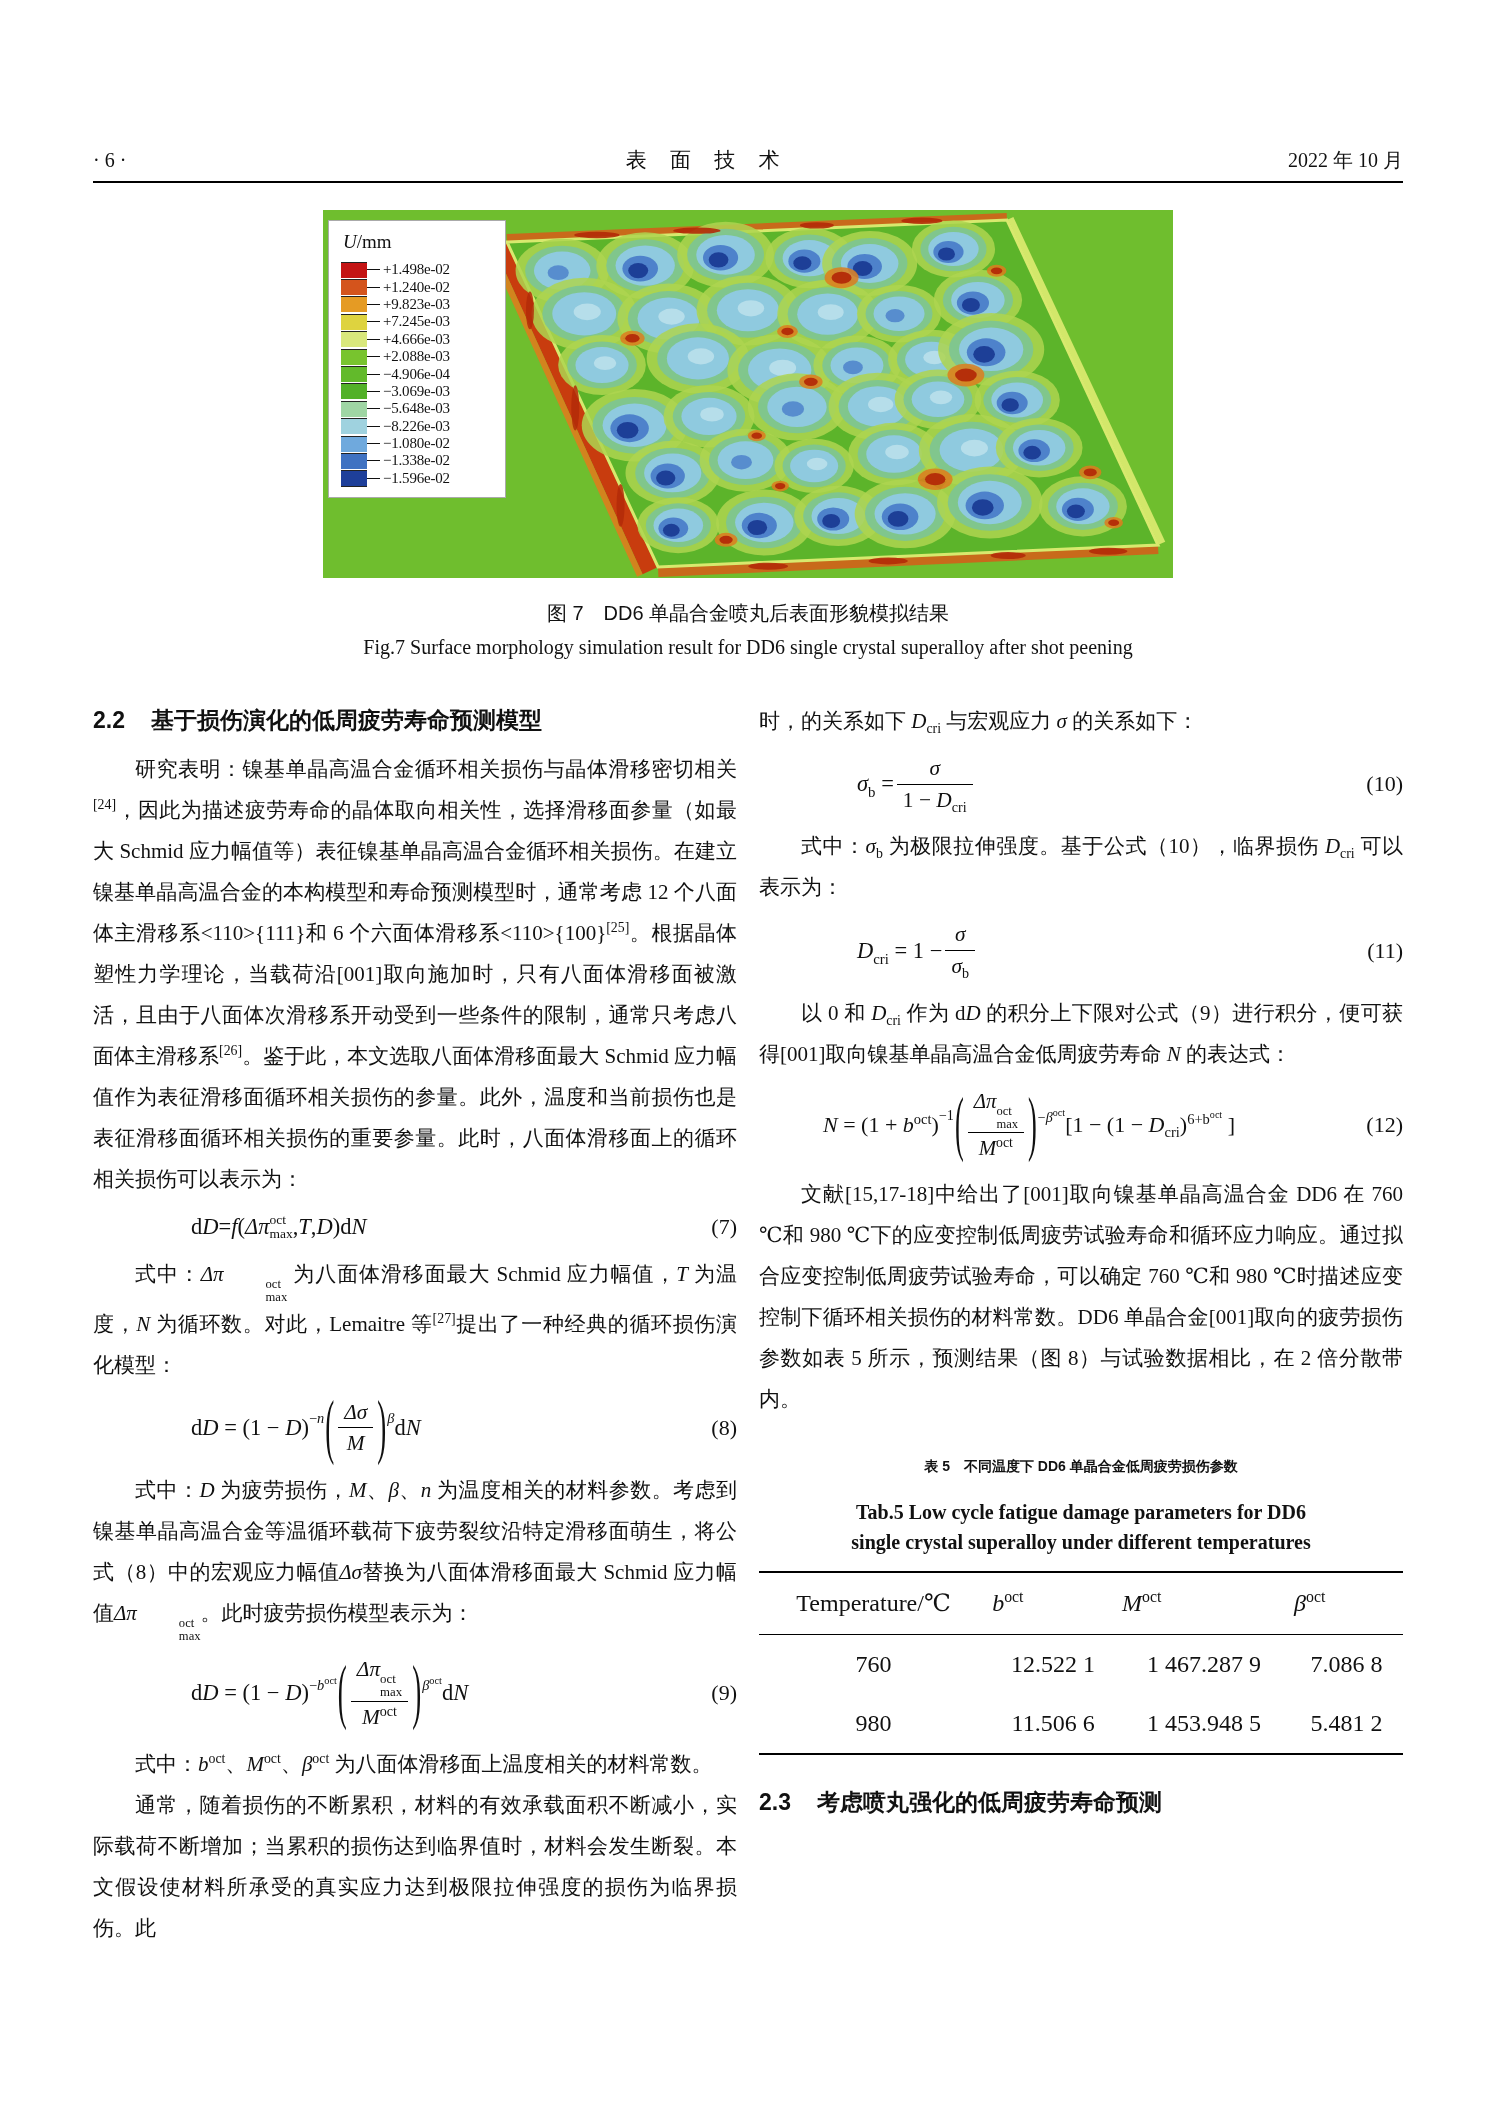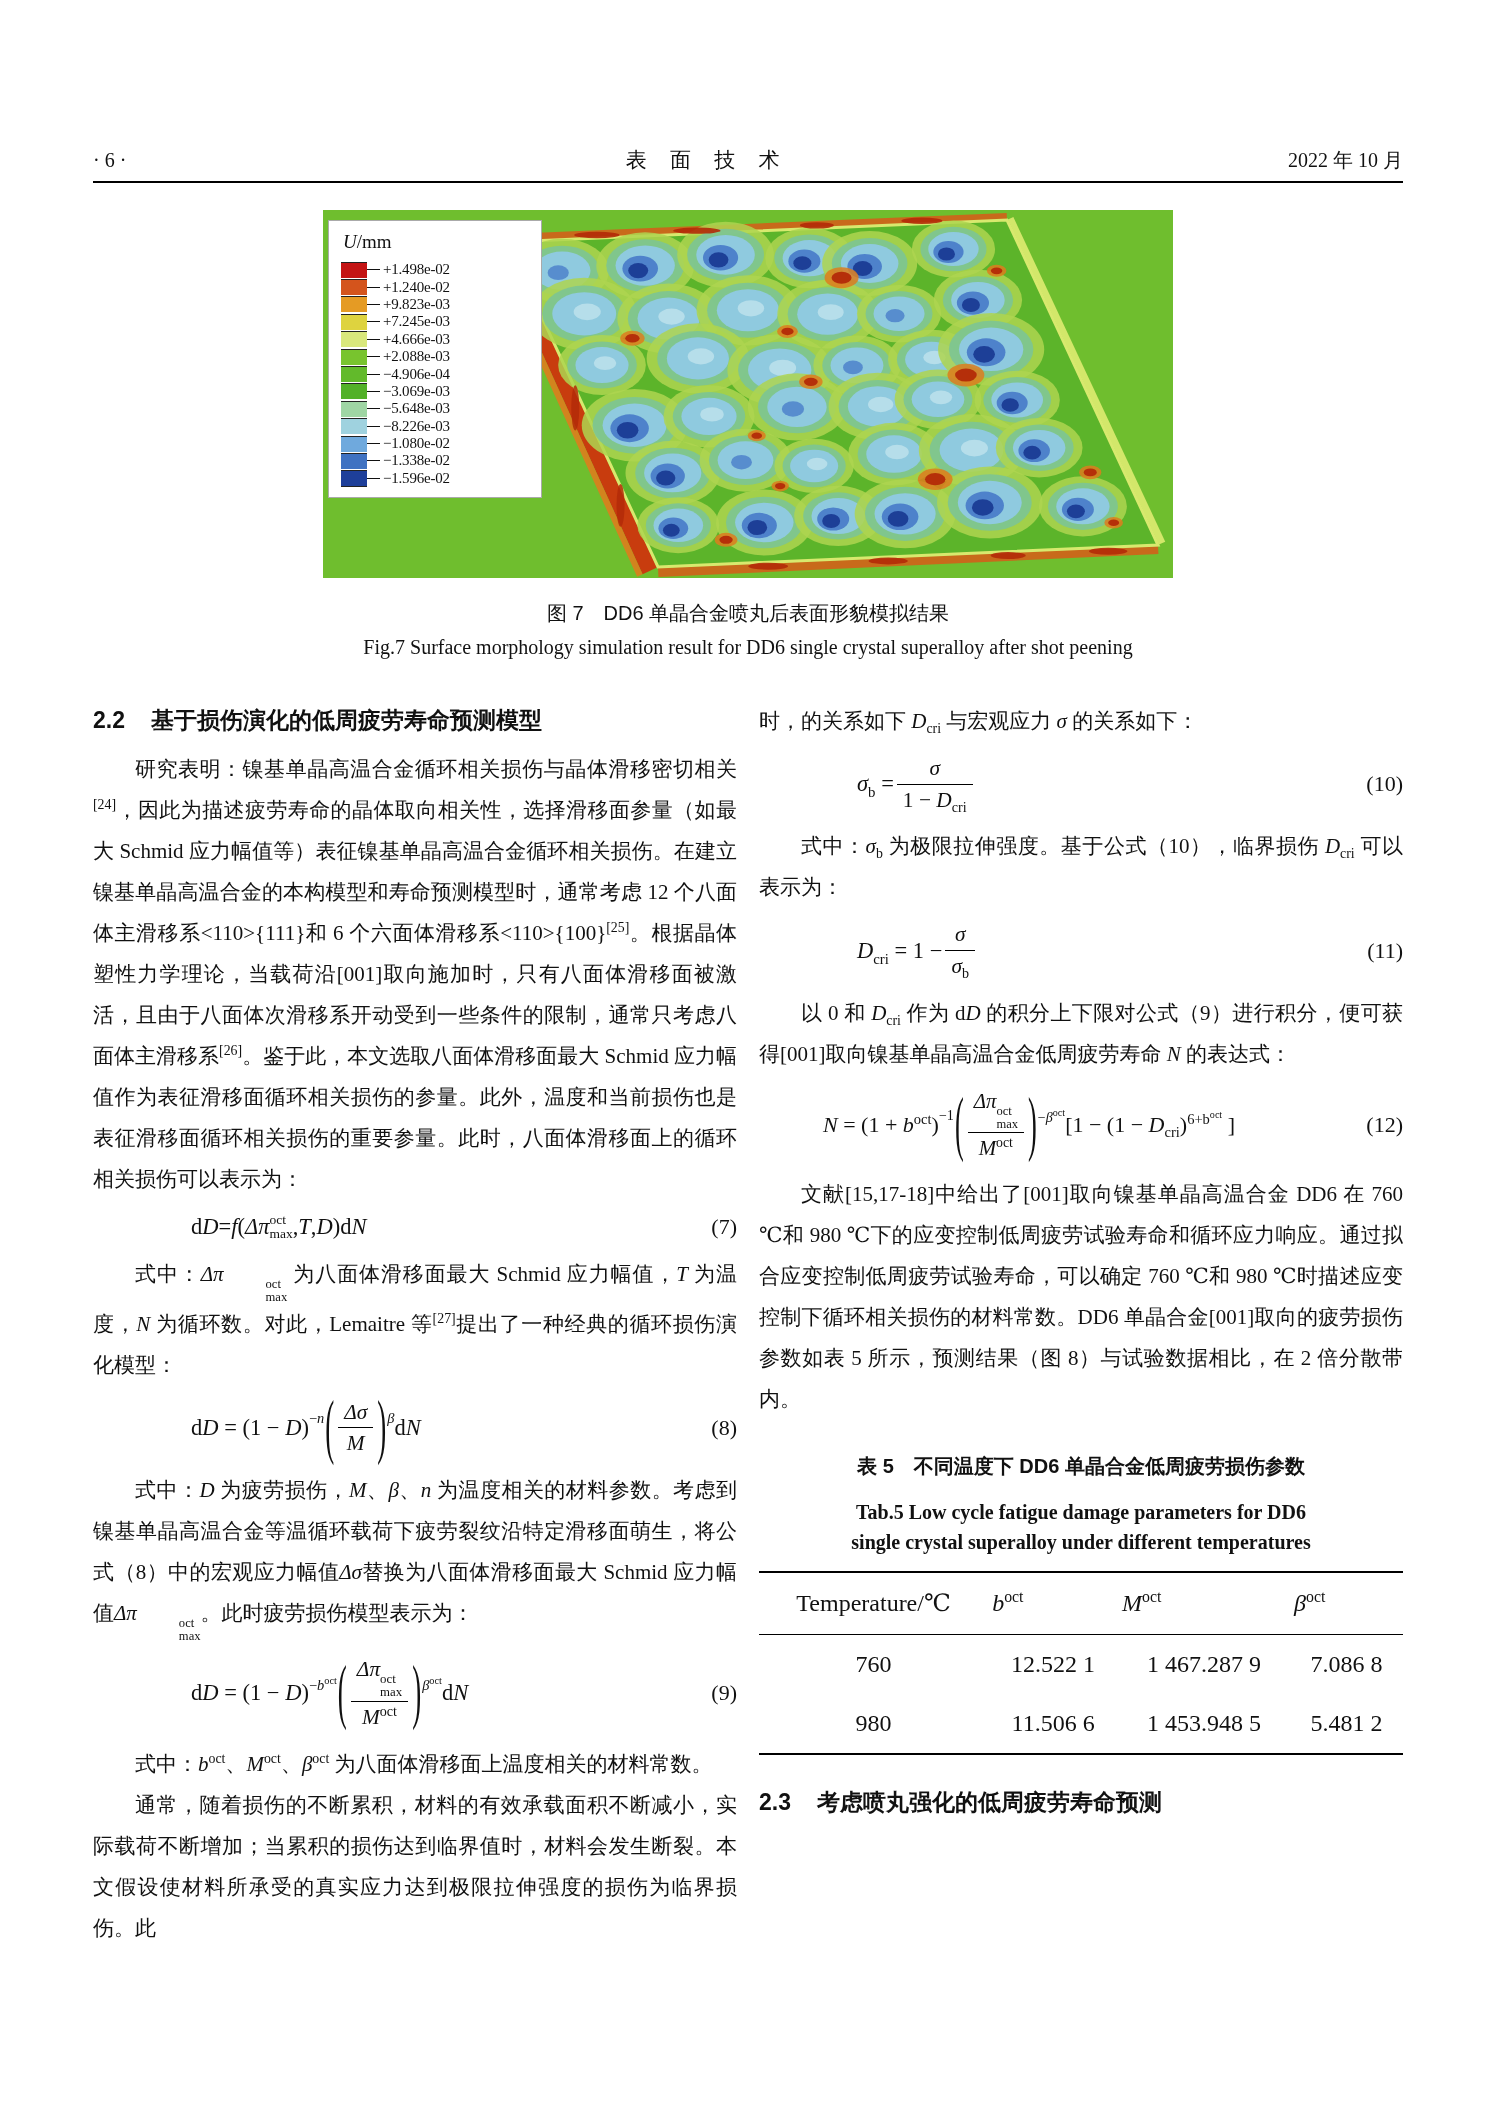--- a/index.html
+++ b/index.html
@@ -13,21 +13,21 @@
   
   .page-header{display:flex;justify-content:space-between;align-items:baseline;font-size:20px;}
   .journal{letter-spacing:9px;font-size:21px;}
   .header-rule{border-bottom:2.5px solid #000;margin-top:7px;}
 
   
   .sim-figure{width:850px;margin:27px auto 0;padding:0;}
   .fig-canvas{position:relative;width:850px;height:368px;}
   .fig-canvas svg{position:absolute;left:0;top:0;}
   .legend{
-    position:absolute;left:5px;top:10px;width:214px;height:278px;
+    position:absolute;left:5px;top:10px;width:178px;height:278px;
     background:#ffffff;border:1px solid #aaa;box-sizing:border-box;
     padding:8px 0 0 12px;z-index:5;
   }
   .legend-title{font-size:19px;margin:2px 0 8px 2px;}
   .legend-row{display:flex;align-items:center;height:17.4px;}
   .legend-swatch{width:26px;height:15px;flex:0 0 26px;border-top:1px solid #222;}
   .legend-row:last-child .legend-swatch{border-bottom:1px solid #222;}
   .legend-tick{width:13px;height:0;border-top:1.6px solid #111;flex:0 0 13px;}
   .legend-label{font-size:15px;margin-left:3px;white-space:nowrap;letter-spacing:-0.2px;}
   figcaption{margin-top:22px;text-align:center;}
@@ -60,21 +60,21 @@
   .eq-no{width:74px;text-align:right;font-size:22px;flex:0 0 74px;}
   .frac{display:inline-flex;flex-direction:column;text-align:center;vertical-align:middle;margin:0 3px;font-size:95%;}
   .frac .num{display:block;padding:0 6px 2px;}
   .frac .den{display:block;border-top:1.7px solid #000;padding:2px 6px 0;}
   sup.exp{font-size:64%;line-height:0;vertical-align:super;position:relative;top:-0.7em;}
   sup.exp .seg-sup{font-size:72%;}
   .bp{display:inline-block;transform:scaleY(2.7);font-size:120%;font-weight:300;margin:0 1px;}
 
   
   .tbl-caption{margin-top:26px;text-align:center;font-family:"Liberation Sans","DejaVu Sans",sans-serif;}
-  .tbl-caption .zh{font-size:20px;font-weight:bold;margin-bottom:10px;}
+  .tbl-caption .zh{font-size:14px;font-weight:bold;margin-bottom:10px;}
   .tbl-caption .en{font-family:"Liberation Serif","DejaVu Serif",serif;font-weight:bold;font-size:20px;line-height:30px;}
   table.booktab{width:100%;border-collapse:collapse;margin-top:14px;
     border-top:2.6px solid #000;border-bottom:2.6px solid #000;font-size:24px;}
   table.booktab th{font-weight:normal;border-bottom:1.6px solid #000;padding:10px 4px;}
   table.booktab td{padding:9px 4px;text-align:center;}
   table.booktab th:first-child{text-align:center;}
   .h23{margin-top:30px !important;}
 </style>
 </head>
 <body>

